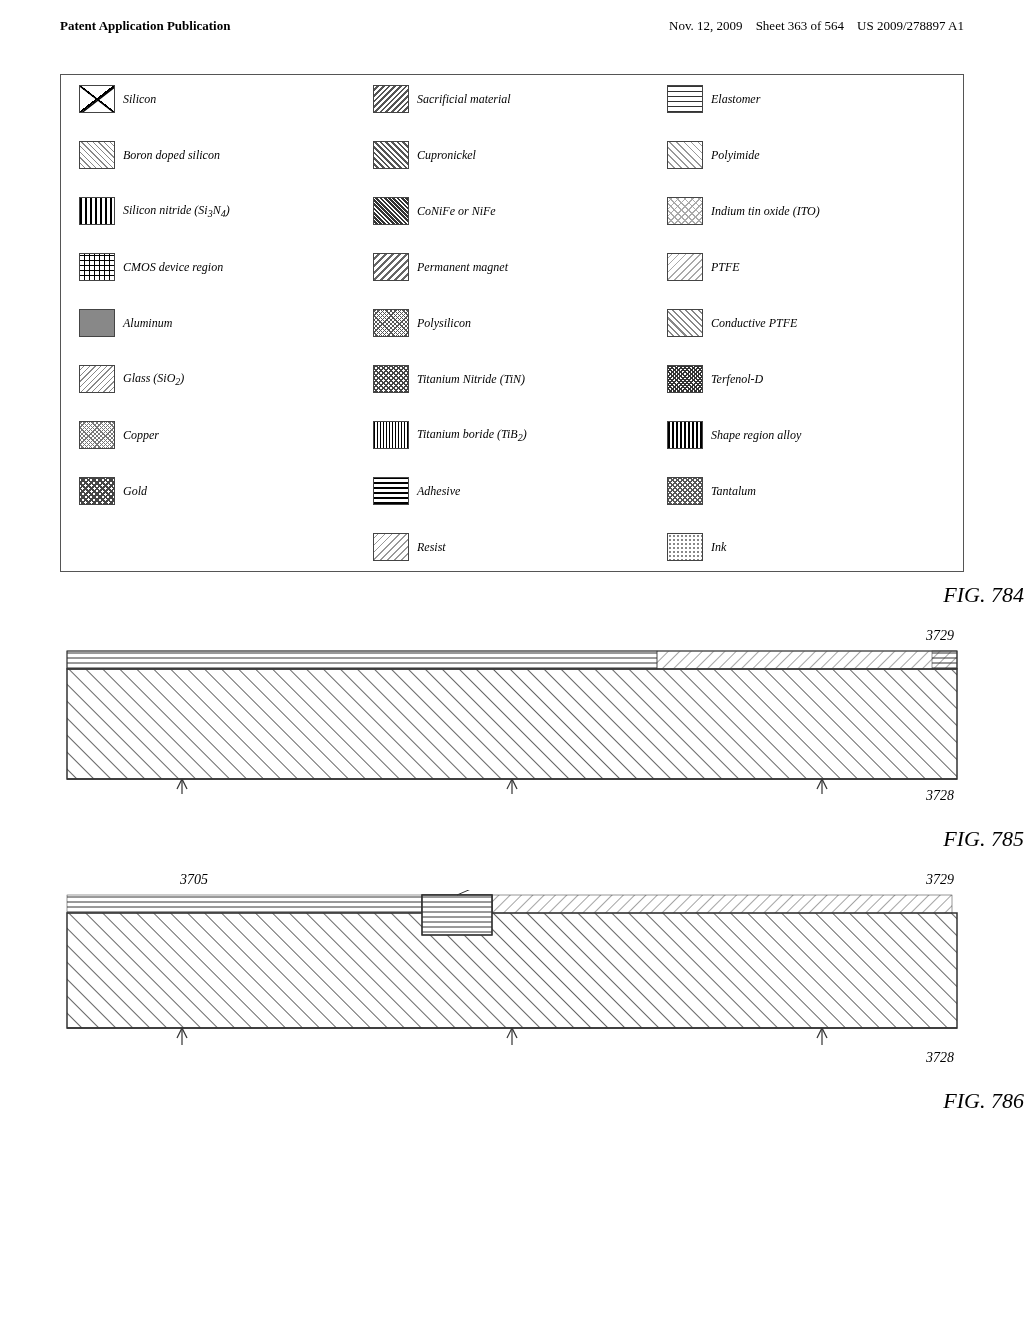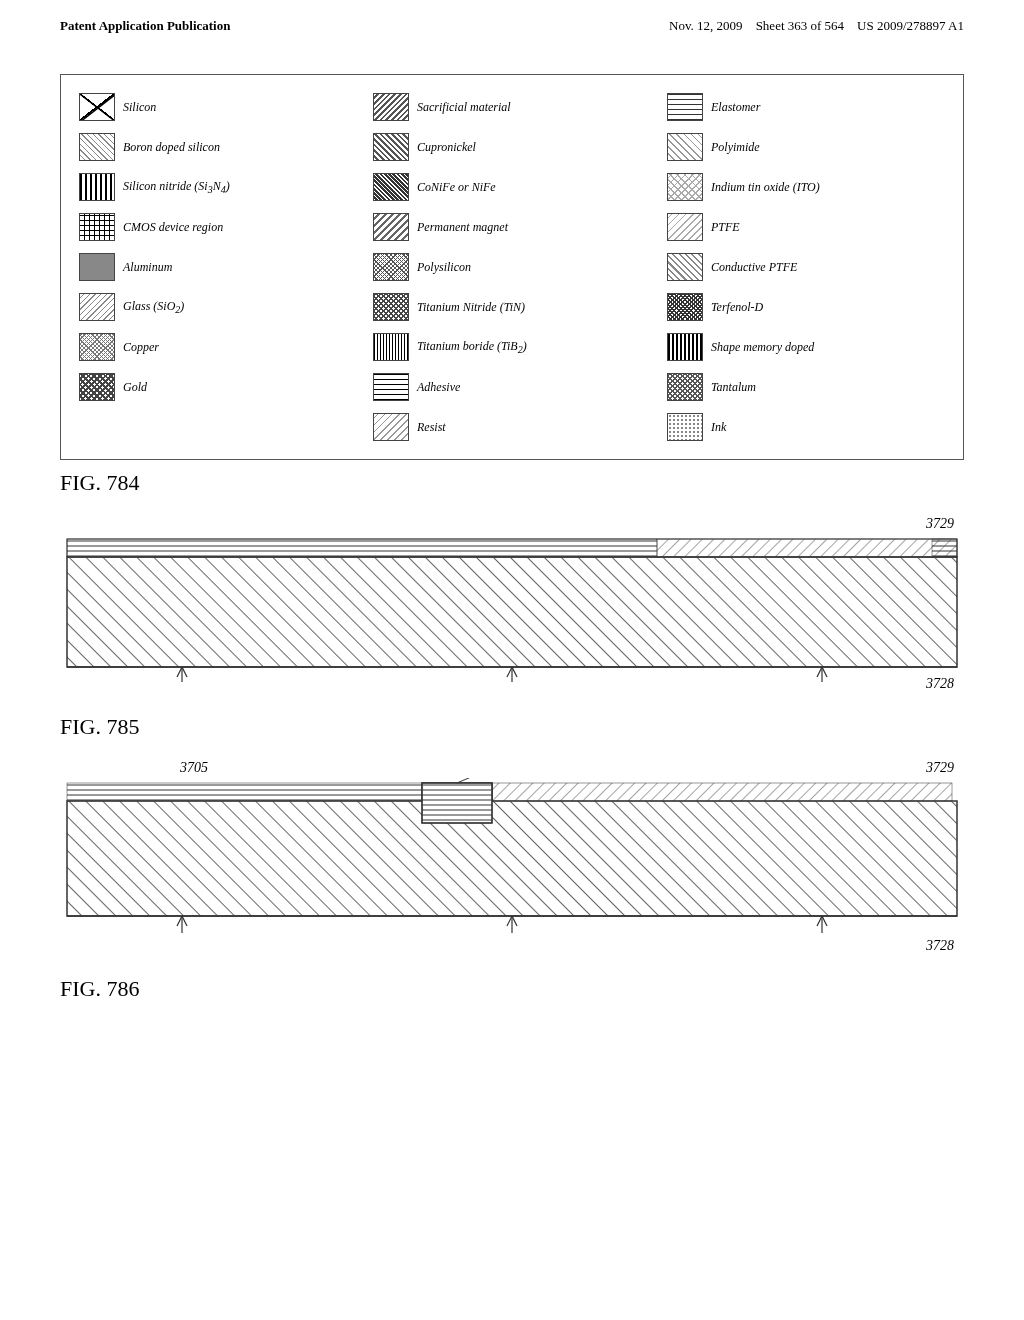--- a/index.html
+++ b/index.html
@@ -27,24 +27,24 @@
     }
     .page-header .pub-meta {
       font-size: 13px;
       text-align: right;
     }
 
     
     .legend-box {
       border: 1.5px solid #555;
       margin: 30px 60px 10px 60px;
-      padding: 16px 10px;
+      padding: 8px 10px;
       display: grid;
       grid-template-columns: 1fr 1fr 1fr;
-      gap: 8px 0;
+      gap: 24px 0;
     }
 
     .legend-item {
       display: flex;
       align-items: center;
       gap: 8px;
       padding: 2px 8px;
     }
 
     .legend-swatch {
@@ -326,25 +326,27 @@
     }
 
     
     .swatch-ink {
       background: radial-gradient(circle, #888 1px, transparent 1px);
       background-size: 4px 4px;
     }
 
     
     .fig-label {
+      font-style: italic;
       font-size: 22px;
       font-weight: normal;
       margin-left: 60px;
       margin-bottom: 10px;
       margin-top: 6px;
+      text-align: right;
     }
 
     
     .diagram-container {
       margin: 22px 60px;
       position: relative;
     }
   </style>
 </head>
 <body>
@@ -446,21 +448,21 @@
   <div class="legend-item">
     <div class="legend-swatch swatch-crosshatch"></div>
     <span class="legend-label">Copper</span>
   </div>
   <div class="legend-item">
     <div class="legend-swatch swatch-tib2"></div>
     <span class="legend-label">Titanium boride (TiB<sub>2</sub>)</span>
   </div>
   <div class="legend-item">
     <div class="legend-swatch swatch-sma"></div>
-    <span class="legend-label">Shape memory doped</span>
+    <span class="legend-label">Shape region alloy</span>
   </div>
 
   <div class="legend-item">
     <div class="legend-swatch swatch-heavy-cross"></div>
     <span class="legend-label">Gold</span>
   </div>
   <div class="legend-item">
     <div class="legend-swatch swatch-adhesive"></div>
     <span class="legend-label">Adhesive</span>
   </div>

